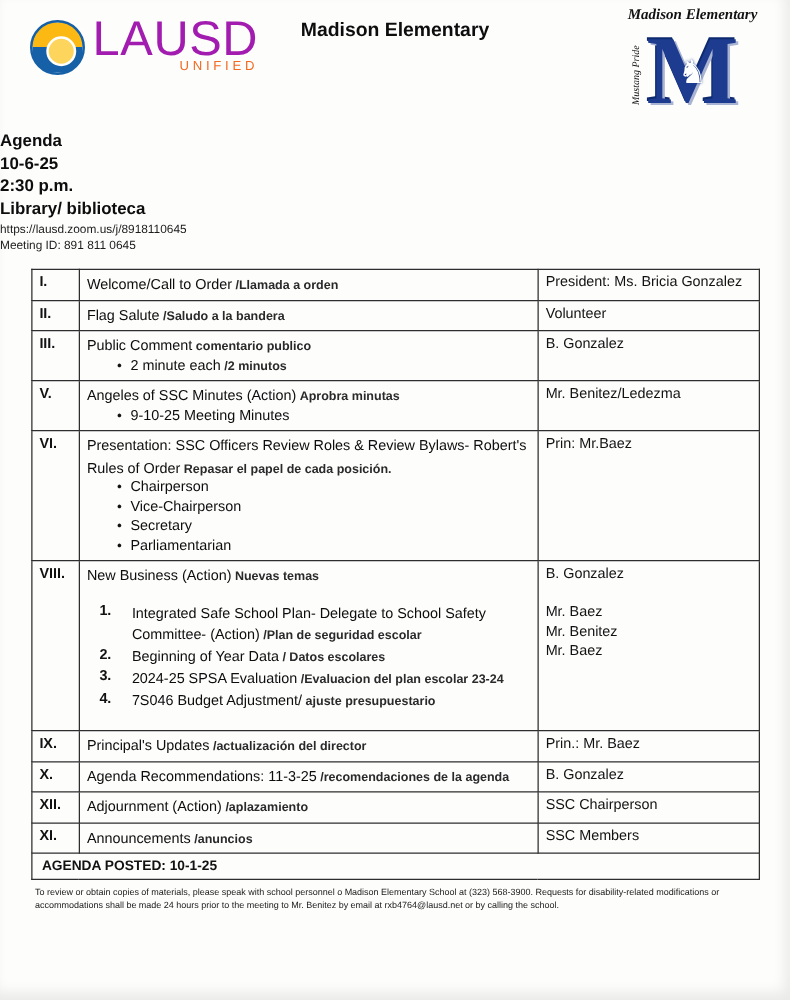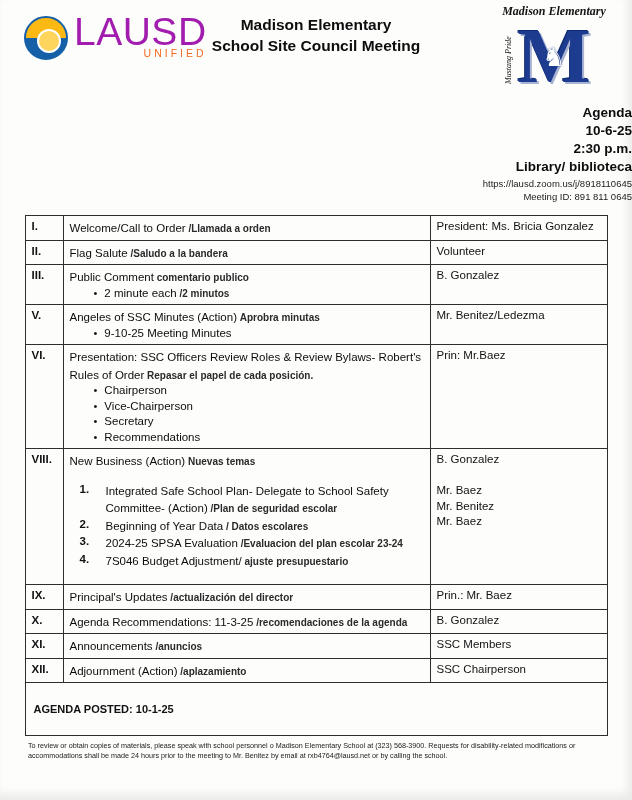--- a/index.html
+++ b/index.html
@@ -26,42 +26,42 @@
   .mad-name{font-family:"Liberation Serif",serif;font-style:italic;font-weight:bold;font-size:12px;line-height:14px}
   .mad-m-wrap{position:relative;height:80px}
   .mad-m{font-family:"Liberation Serif",serif;font-weight:bold;font-size:78px;line-height:76px;
       color:#1d3c8f;text-shadow:2px 2px 0 #a9b3d2, -1px -1px 0 #0e2a6e}
   .mad-motto{position:absolute;left:14px;top:66px;transform:rotate(-90deg);transform-origin:left top;
       font-size:8px;font-family:"Liberation Serif",serif;font-style:italic;white-space:nowrap}
   .mad-horse{position:absolute;left:50%;top:26px;transform:translateX(-50%);color:#fff;font-size:26px;line-height:26px;
       text-shadow:0 0 2px #1d3c8f}
 
   
-  .meeting-info{text-align:right;margin-top:26px}
+  .meeting-info{text-align:left;margin-top:26px}
   .mi-line{font-weight:bold;font-size:13.5px;line-height:18px;color:#0d0d0d}
   .mi-zoom{font-size:9.5px;line-height:13px;margin-top:1px;color:#1c1c1c}
 
   
   table.agenda-table{border-collapse:collapse;margin:12px auto 0;width:582px;table-layout:fixed}
   td.cell{border:1px solid #2e2e2e;vertical-align:top;padding:3px 6px}
   td.num{width:38px;font-weight:bold;font-size:11.5px;line-height:15.5px}
   td.content{width:367px}
   td.right{width:177px;font-size:11.5px}
   .title-line{line-height:15.5px}
   .rt{font-weight:normal;font-size:11.5px;color:#0d0d0d}
   .rn{font-weight:bold;font-size:10px;color:#2a2a2a}
   .bullet{display:flex;margin-left:24px;line-height:15.5px;align-items:baseline}
   .bdot{margin-right:7px;font-size:11px}
   .numlist{margin-top:12px;margin-left:10px}
   .tall .numlist{margin-bottom:12px}
   .numitem{display:flex;line-height:15.5px}
   .nnum{width:26px;flex:none;font-weight:bold;font-size:11.5px}
   .ntext{flex:1}
   .rline{line-height:15.5px}
-  td.posted{border:1px solid #2e2e2e;font-weight:bold;font-size:11px;padding:20px 8px}
+  td.posted{border:1px solid #2e2e2e;font-weight:bold;font-size:11px;padding:4px 8px}
 
   
   .footer{margin:5px 28px 0;font-size:7.2px;line-height:1.4;color:#1a1a1a}
 </style>
 </head>
 <body>
 
 <div class="page">
 
   <div class="header">
@@ -69,21 +69,20 @@
     <div class="lausd-logo">
       <div class="lausd-seal"></div>
       <div class="lausd-text">
         <div class="lausd-acronym">LAUSD</div>
         <div class="lausd-unified">UNIFIED</div>
       </div>
     </div>
 
     <div class="titles">
       <div>Madison Elementary</div>
-      <div>School Site Council Meeting</div>
     </div>
 
     <div class="madison-logo">
       <div class="mad-name">Madison Elementary</div>
       <div class="mad-m-wrap">
         <div class="mad-m">M</div>
         <div class="mad-motto">Mustang Pride</div>
         <div class="mad-horse">♞</div>
       </div>
     </div>
@@ -159,21 +158,21 @@
             <div class="bullet">
               <span class="bdot">•</span>
               <span class="rt">Vice-Chairperson</span>
             </div>
             <div class="bullet">
               <span class="bdot">•</span>
               <span class="rt">Secretary</span>
             </div>
             <div class="bullet">
               <span class="bdot">•</span>
-              <span class="rt">Recommendations</span>
+              <span class="rt">Parliamentarian</span>
             </div>
           </td>
           <td class="cell right">
             <div class="rline">Prin: Mr.Baez</div>
           </td>
         </tr>
         <tr class="agenda-row tall">
           <td class="cell num">VIII.</td>
           <td class="cell content">
             <div class="title-line"><span class="rt">New Business (Action)</span><span class="rn">&nbsp;Nuevas temas</span></div>
@@ -216,35 +215,35 @@
         <tr class="agenda-row">
           <td class="cell num">X.</td>
           <td class="cell content">
             <div class="title-line"><span class="rt">Agenda Recommendations: 11-3-25</span><span class="rn">&nbsp;/recomendaciones de la agenda</span></div>
           </td>
           <td class="cell right">
             <div class="rline">B. Gonzalez</div>
           </td>
         </tr>
         <tr class="agenda-row">
+          <td class="cell num">XII.</td>
+          <td class="cell content">
+            <div class="title-line"><span class="rt">Adjournment (Action)</span><span class="rn">&nbsp;/aplazamiento</span></div>
+          </td>
+          <td class="cell right">
+            <div class="rline">SSC Chairperson</div>
+          </td>
+        </tr>
+        <tr class="agenda-row">
           <td class="cell num">XI.</td>
           <td class="cell content">
             <div class="title-line"><span class="rt">Announcements</span><span class="rn">&nbsp;/anuncios</span></div>
           </td>
           <td class="cell right">
             <div class="rline">SSC Members</div>
-          </td>
-        </tr>
-        <tr class="agenda-row">
-          <td class="cell num">XII.</td>
-          <td class="cell content">
-            <div class="title-line"><span class="rt">Adjournment (Action)</span><span class="rn">&nbsp;/aplazamiento</span></div>
-          </td>
-          <td class="cell right">
-            <div class="rline">SSC Chairperson</div>
           </td>
         </tr>
         <tr class="posted-row">
           <td class="posted" colspan="3">AGENDA POSTED: 10-1-25</td>
         </tr>
       </tbody>
   </table>
 
   <div class="footer">
     <div>To review or obtain copies of materials, please speak with school personnel o Madison Elementary School at (323) 568-3900. Requests for disability-related modifications or accommodations shall be made 24 hours prior to the meeting to Mr. Benitez by email at rxb4764@lausd.net or by calling the school.</div>

